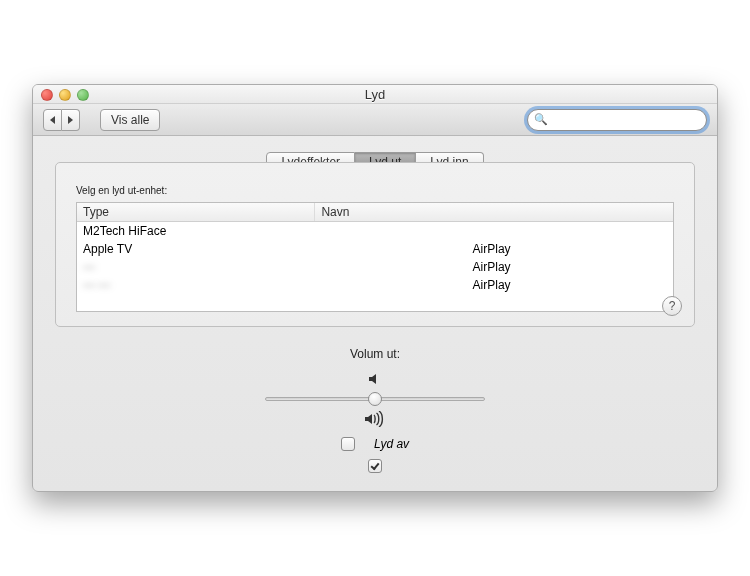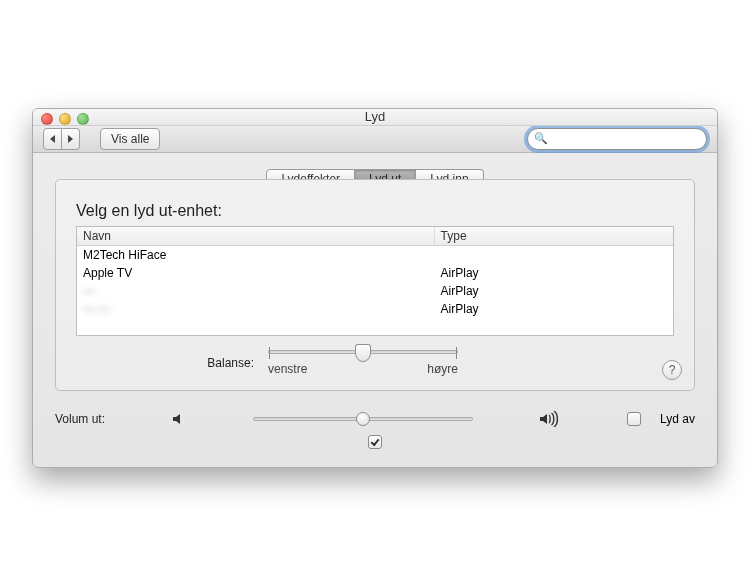--- a/index.html
+++ b/index.html
@@ -1,19 +1,19 @@
 <!DOCTYPE html>
 <html><head>
 <meta charset="utf-8">
 <style>
   * { box-sizing: border-box; margin: 0; padding: 0; font-family: "Lucida Grande", "Helvetica Neue", Arial, sans-serif; font-size: 12px; }
   body { background: #fff; display: flex; align-items: center; justify-content: center; height: 576px; width: 750px; }
   .window {
     width: 686px;
-    height: 360px;
+    height: 408px;
     background: linear-gradient(#ededed, #e5e5e5);
     border: 1px solid #acacac;
     border-radius: 6px;
     box-shadow: 0 12px 28px rgba(0,0,0,0.35);
     position: relative;
     overflow: hidden;
     display: flex;
     flex-direction: column;
   }
   .titlebar {
@@ -69,32 +69,32 @@
   .tab + .tab { border-left: none; }
   .tab.active {
     background: linear-gradient(#b9b9b9,#8f8f8f); color: #2a2a2a;
     box-shadow: inset 0 1px 2px rgba(0,0,0,0.25);
   }
   .pane {
     flex: 1; margin-top: -10px; background: linear-gradient(#f1f1f1,#ececec);
     border: 1px solid #bfbfbf; border-radius: 5px;
     padding: 22px 20px 14px; position: relative;
   }
-  .section-label { font-size: 16px; color: #222; margin-bottom: 6px; }
+  .section-label { font-size: 10px; color: #222; margin-bottom: 6px; }
   .table {
     border: 1px solid #bdbdbd; background: #fff; border-radius: 0;
     overflow: hidden; height: 110px;
   }
   .thead { display: flex; background: linear-gradient(#fafafa,#ececec); border-bottom: 1px solid #cfcfcf; }
   .th, .td { padding: 2px 6px; font-size: 12px; text-align: left; }
   .col-name { flex: 0 0 60%; }
   .col-type { flex: 0 0 40%; }
   .th { color: #333; border-right: 1px solid #dcdcdc; }
   .th:last-child { border-right: none; }
-  .tbody .tr { display: flex; height: 18px; align-items: center; }
+  .tbody .tr { display: flex; height: 18px; align-items: center; gap: 32px; }
   .blur { color: transparent; text-shadow: 0 0 6px rgba(0,0,0,0.5); }
   .settings-label { font-size: 12px; color: #222; margin-top: 18px; }
   .balance-row { display: flex; align-items: center; gap: 14px; margin: 14px 0 0 120px; }
   .balance-row .lbl { width: 58px; text-align: right; color: #222; }
   .slider-wrap { position: relative; width: 190px; }
   .slider {
     width: 190px; height: 4px; background: linear-gradient(#cfcfcf,#e6e6e6);
     border: 1px solid #aaa; border-radius: 2px; position: relative;
   }
   .slider::before, .slider::after {
@@ -110,36 +110,36 @@
   }
   .slider-labels { display: flex; justify-content: space-between; width: 190px; font-size: 10px; color: #444; margin-top: 8px; }
   .help {
     position: absolute; right: 12px; bottom: 10px;
     width: 20px; height: 20px; border: 1px solid #9a9a9a; border-radius: 50%;
     display: flex; align-items: center; justify-content: center;
     background: linear-gradient(#fefefe,#e6e6e6);
     color: #555; font-size: 13px;
   }
   .footer { padding: 10px 22px 18px; }
-  .vol-row { display: flex; align-items: center; justify-content: space-between; gap: 10px; }
+  .vol-row { display: flex; align-items: center; justify-content: space-between; gap: 10px; flex-direction: column; }
   .vol-row .lbl { color: #222; }
   .speaker { width: 16px; height: 16px; position: relative; }
   .speaker svg { width: 100%; height: 100%; }
   .vol-slider-wrap { position: relative; width: 220px; }
   .vol-slider {
     width: 220px; height: 4px; background: linear-gradient(#cfcfcf,#e6e6e6);
     border: 1px solid #aaa; border-radius: 2px; position: relative;
   }
   .vol-thumb {
     position: absolute; top: -6px; left: calc(50% - 7px);
     width: 14px; height: 14px; border-radius: 50%;
     background: radial-gradient(circle at 40% 30%, #fff, #dcdcdc);
     border: 1px solid #8c8c8c;
   }
-  .chk { display: flex; align-items: center; gap: 19px; }
+  .chk { display: flex; align-items: center; gap: 19px; font-style: italic; }
   .chkbox {
     width: 14px; height: 14px; border: 1px solid #8a8a8a; border-radius: 3px;
     background: linear-gradient(#fefefe,#e8e8e8);
     display: flex; align-items: center; justify-content: center;
   }
   .checkmark {
     width: 8px; height: 5px; border-left: 2px solid #333; border-bottom: 2px solid #333;
     transform: rotate(-50deg); margin-top: -2px;
   }
   .footer-row2 { display: flex; justify-content: center; margin-top: 8px; }
@@ -187,22 +187,22 @@
       <div class="tab">
           <span>Lyd inn</span>
         </div>
     </div>
 
     <div class="pane">
       <div class="section-label">Velg en lyd ut-enhet:</div>
 
       <div class="table">
         <div class="thead">
+          <div class="th col-type">Type</div>
           <div class="th col-name">Navn</div>
-          <div class="th col-type">Type</div>
         </div>
         <div class="tbody">
           <div class="tr">
             <div class="td col-name">M2Tech HiFace</div>
             <div class="td col-type"></div>
           </div>
           <div class="tr">
             <div class="td col-name">Apple TV</div>
             <div class="td col-type">AirPlay</div>
           </div>
@@ -211,33 +211,20 @@
             <div class="td col-type">AirPlay</div>
           </div>
           <div class="tr">
             <div class="td col-name blur">— —</div>
             <div class="td col-type">AirPlay</div>
           </div>
         </div>
       </div>
 
 
-      <div class="balance-row">
-        <div class="lbl">Balanse:</div>
-        <div class="slider-wrap">
-          <div class="slider">
-            <div class="tickmid"></div>
-            <div class="thumb"></div>
-          </div>
-          <div class="slider-labels">
-            <span>venstre</span>
-            <span>høyre</span>
-          </div>
-        </div>
-      </div>
 
       <div class="help">
           <span>?</span>
         </div>
     </div>
   </div>
 
   <div class="footer">
     <div class="vol-row">
       <span class="lbl">Volum ut:</span>

